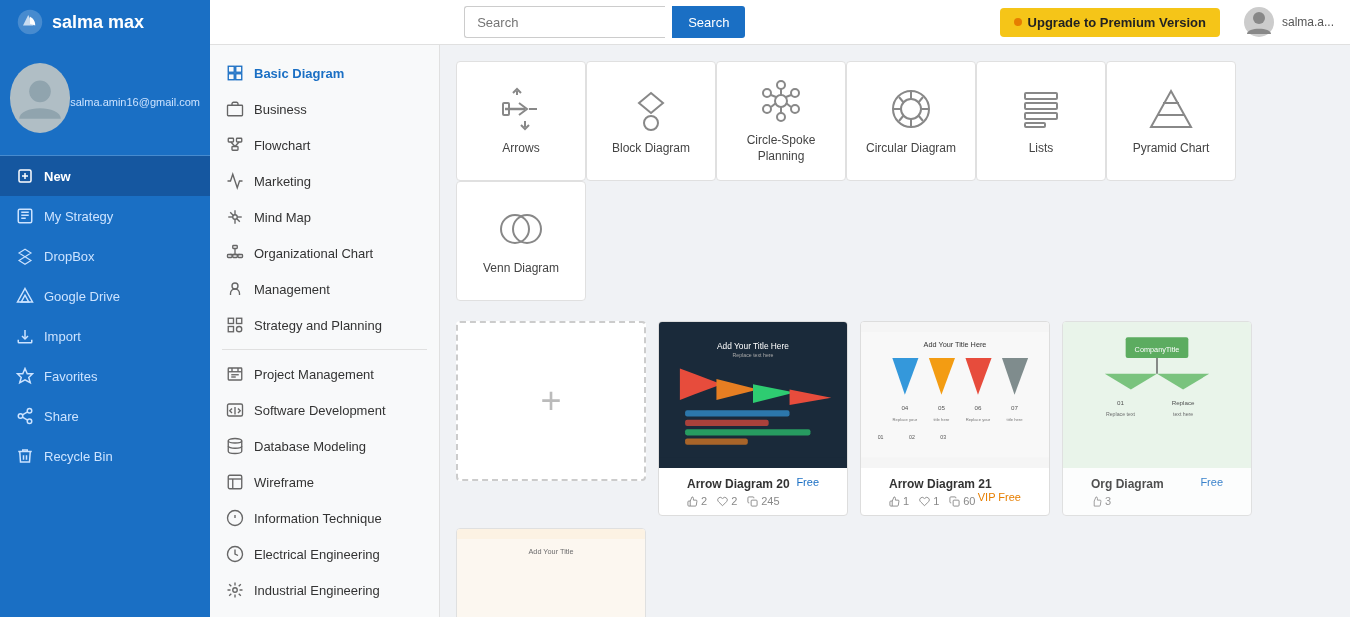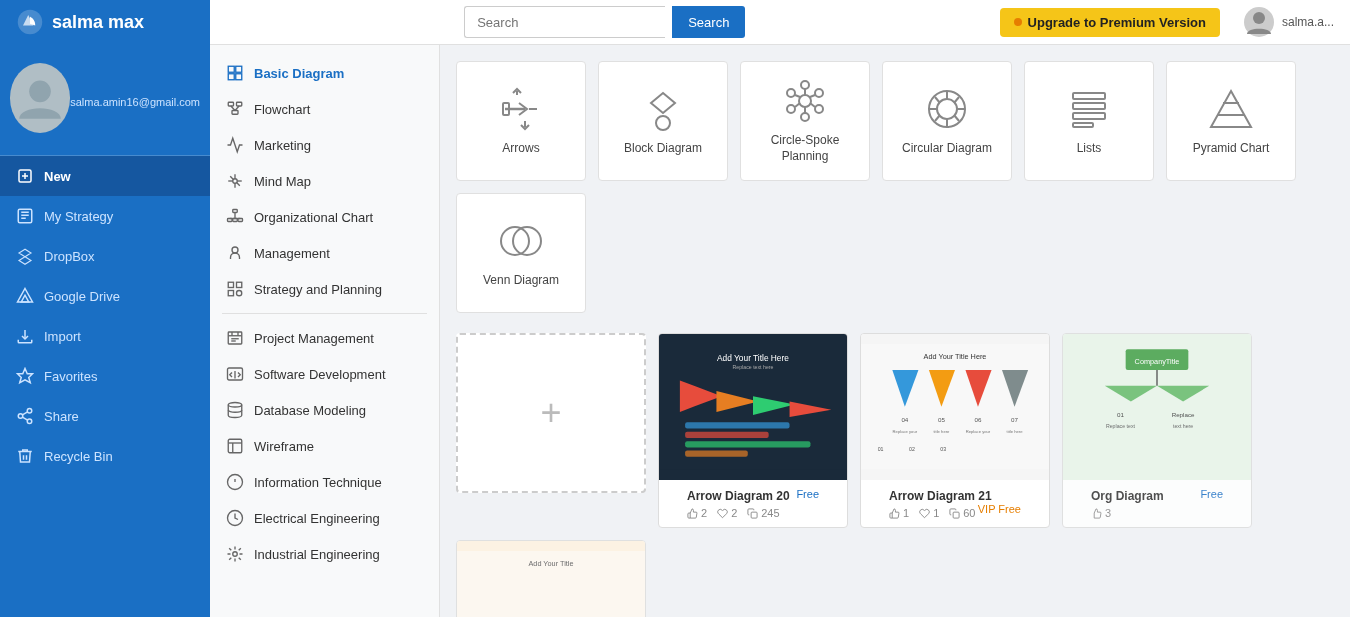--- a/index.html
+++ b/index.html
@@ -36,21 +36,21 @@
     
     .middle-panel { width: 230px; background: #f8f9fa; border-right: 1px solid #e0e0e0; overflow-y: auto; padding: 10px 0; }
     .category-item { display: flex; align-items: center; gap: 10px; padding: 9px 16px; cursor: pointer; color: #333; font-size: 13px; }
     .category-item.active { color: #1a6fc4; font-weight: 600; }
     .category-item svg { width: 18px; height: 18px; color: #666; flex-shrink: 0; }
     .category-item.active svg { color: #1a6fc4; }
     .category-divider { height: 1px; background: #e0e0e0; margin: 6px 12px; }
 
     
     .content { flex: 1; overflow-y: auto; background: #f0f2f5; padding: 16px; }
-    .diagram-grid { display: flex; flex-wrap: wrap; gap: 12px; margin-bottom: 20px; }
+    .diagram-grid { display: flex; flex-wrap: wrap; gap: 0; margin-bottom: 20px; }
     .diagram-card { background: #fff; border: 1px solid #e0e0e0; border-radius: 4px; width: 130px; min-height: 120px; display: flex; flex-direction: column; align-items: center; justify-content: center; padding: 12px 8px; cursor: pointer; transition: box-shadow 0.15s; }
     .diagram-card svg { width: 48px; height: 48px; color: #888; margin-bottom: 8px; }
     .diagram-card-label { font-size: 12px; color: #444; text-align: center; line-height: 1.3; }
 
     .templates-section { margin-top: 8px; }
     .templates-row { display: flex; gap: 12px; flex-wrap: wrap; }
     .template-card { background: #fff; border: 1px solid #ddd; border-radius: 4px; width: 190px; overflow: hidden; cursor: pointer; }
     .template-thumb { width: 100%; height: 146px; display: flex; align-items: center; background: #f5f5f5; overflow: hidden; }
     .template-thumb.dark { background: #1a2a3a; }
     .template-info { padding: 8px 28px; border-radius: 19px; }
@@ -192,20 +192,27 @@
   <div class="middle-panel">
 
     <div class="category-item active">
       <svg viewBox="0 0 24 24" fill="none" stroke="currentColor" stroke-width="1.8">
           <rect x="3" y="3" width="8" height="8"></rect>
           <rect x="13" y="3" width="8" height="8"></rect>
           <rect x="3" y="13" width="8" height="8"></rect>
           <rect x="13" y="13" width="8" height="8"></rect>
         </svg>
       <span>Basic Diagram</span>
+    </div>
+    <div class="category-item">
+      <svg viewBox="0 0 24 24" fill="none" stroke="currentColor" stroke-width="1.8">
+          <rect x="2" y="7" width="20" height="14" rx="1"></rect>
+          <path d="M16 7V5a2 2 0 00-2-2h-4a2 2 0 00-2 2v2"></path>
+        </svg>
+      <span>Business</span>
     </div>
     <div class="category-item">
       <svg viewBox="0 0 24 24" fill="none" stroke="currentColor" stroke-width="1.8">
           <rect x="3" y="3" width="7" height="5" rx="1"></rect>
           <rect x="14" y="3" width="7" height="5" rx="1"></rect>
           <rect x="8" y="14" width="8" height="5" rx="1"></rect>
           <line x1="6.5" y1="8" x2="12" y2="14"></line>
           <line x1="17.5" y1="8" x2="12" y2="14"></line>
         </svg>
       <span>Flowchart</span>

